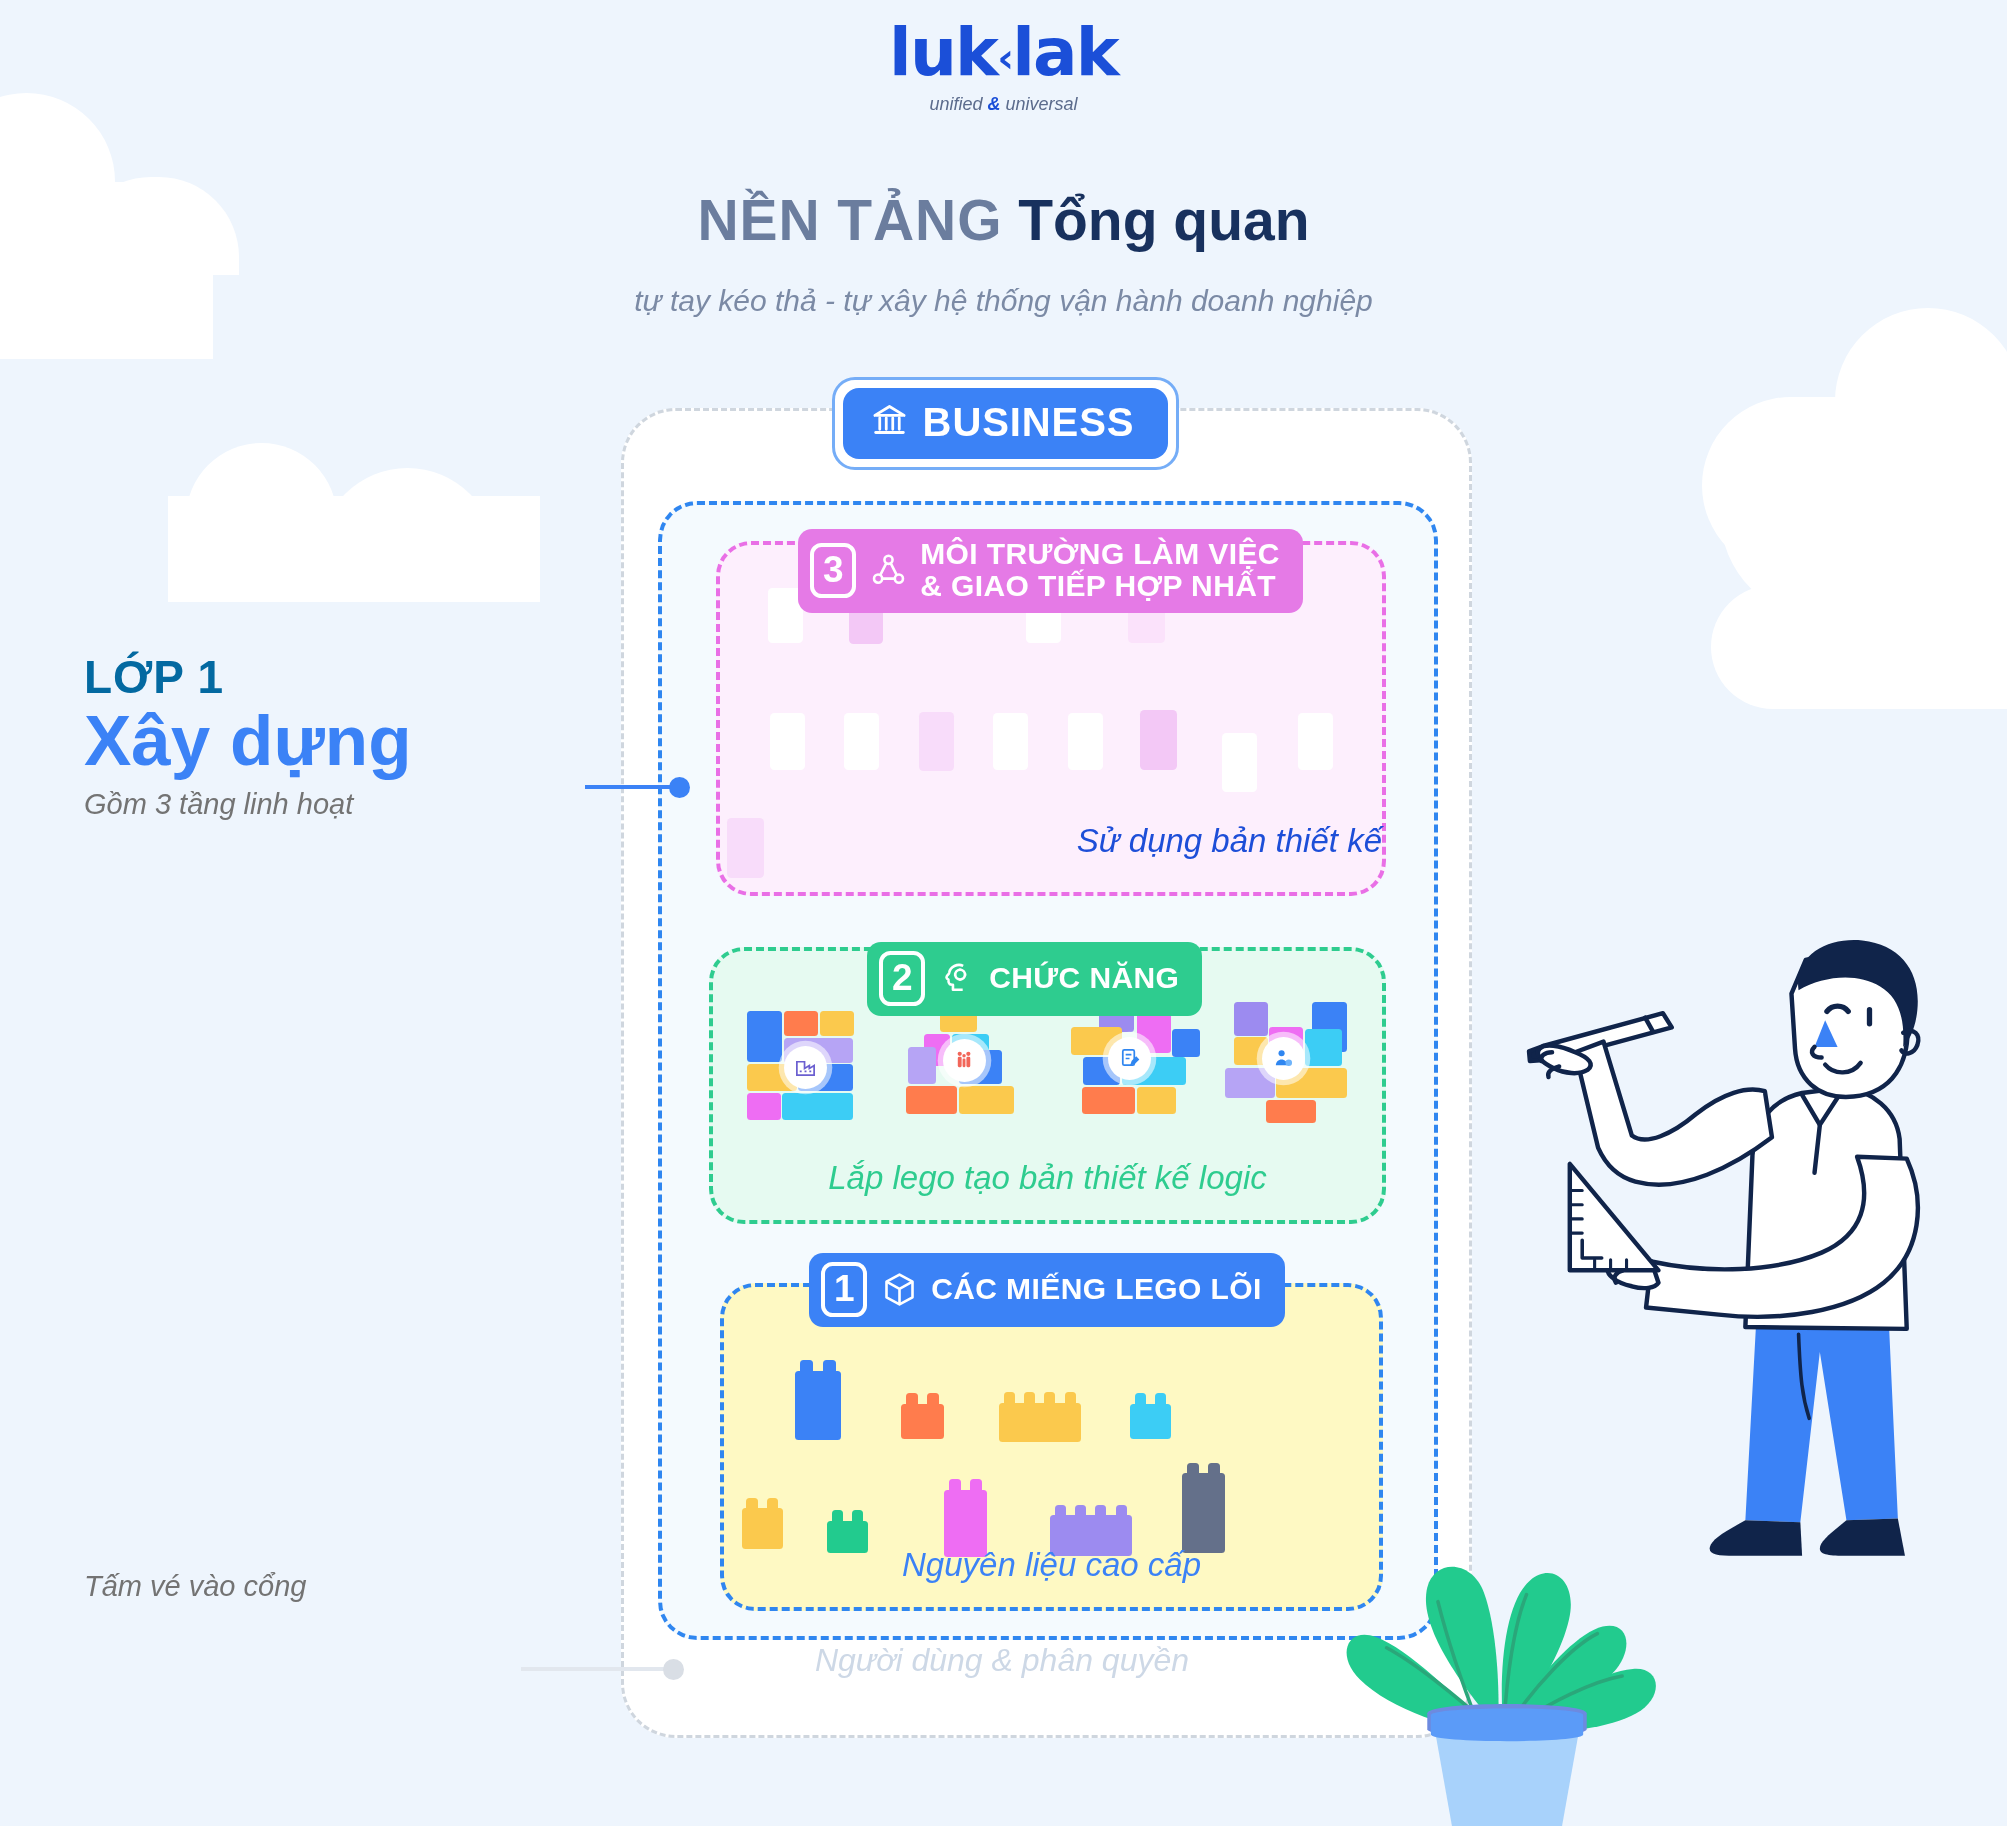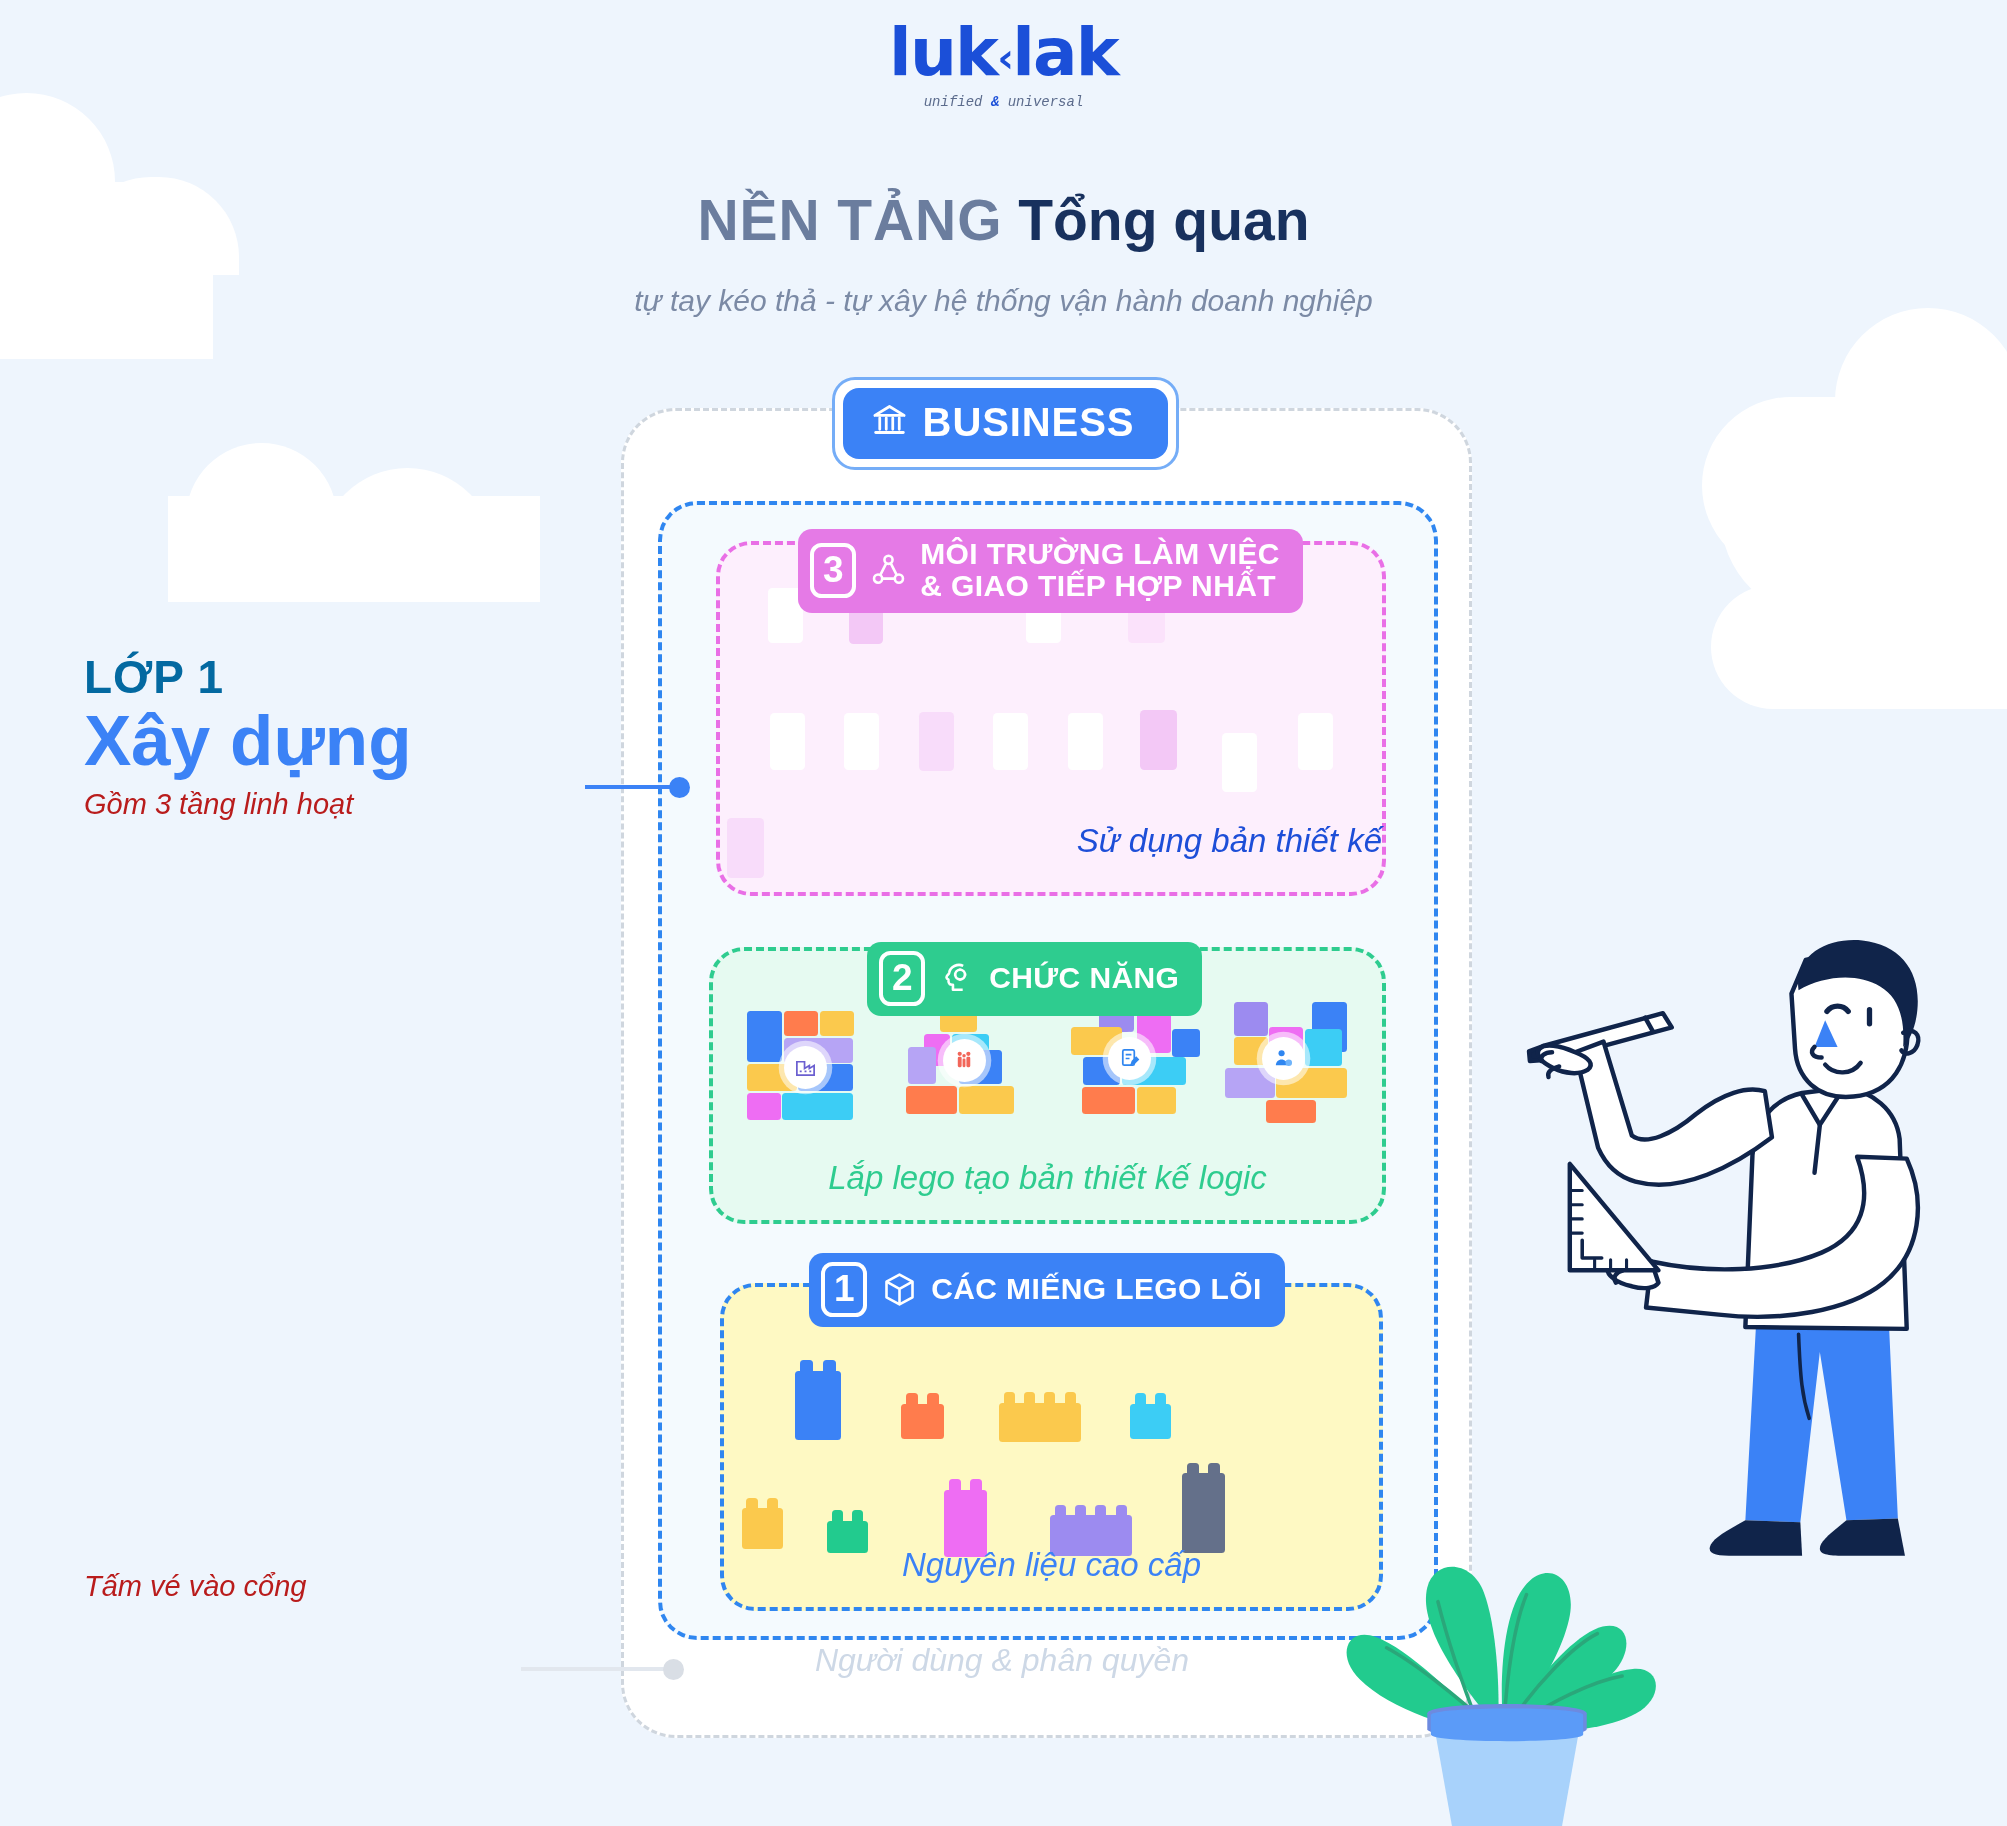--- a/index.html
+++ b/index.html
@@ -19,22 +19,22 @@
   
   .logo{
     position:absolute;left:0;right:0;top:19.5px;text-align:center;
   }
   .logo-word{
     font-size:66px;font-weight:bold;color:#1b4fd8;letter-spacing:-1.8px;
     line-height:1;font-family:"DejaVu Sans", sans-serif;
   }
   .logo-word .sep{font-size:41px;vertical-align:3.5px;color:#1b4fd8;}
   .logo-tag{
-    margin-top:8.9px;font-size:14px;font-style:italic;color:#5b6b8c;
-    font-family:Liberation Mono, monospace;
+    margin-top:8.9px;font-size:18px;font-style:italic;color:#5b6b8c;
+    font-family:Liberation Sans, sans-serif;
   }
   .logo-tag .amp{color:#1b4fd8;font-weight:bold;}
 
   .title{
     position:absolute;left:0;right:0;top:191px;text-align:center;
     font-size:57px;line-height:1.05;white-space:nowrap;
   }
   .title .t-light{color:#6b7d9e;font-weight:bold;letter-spacing:0.9px;}
   .title .t-dark{color:#18315e;font-weight:bold;}
   .subtitle{
@@ -116,21 +116,21 @@
 
   
   .brick{position:absolute;}
   .brick .body{position:absolute;left:0;bottom:0;width:100%;border-radius:3.5px;}
   .brick .stud{position:absolute;top:0;width:19.5px;height:12.4px;border-radius:3.5px 3.5px 0 0;}
 
   
   .side-label{position:absolute;}
   .sl-kicker{font-size:46px;font-weight:bold;color:#0369a1;letter-spacing:0.9px;line-height:1.1;}
   .sl-main{font-size:71px;font-weight:bold;color:#3b82f6;line-height:1.05;margin-top:1.8px;}
-  .sl-sub{font-size:29px;font-style:italic;color:#b91c1c;margin-top:8.9px;}
+  .sl-sub{font-size:29px;font-style:italic;color:#737373;margin-top:8.9px;}
 
   .connector{position:absolute;height:4.4px;}
   .conn-dot{position:absolute;width:21px;height:21px;border-radius:50%;}
 
   .user-note{
     position:absolute;left:727px;top:1642px;width:550px;text-align:center;
     font-size:32px;font-style:italic;color:#cdd8e6;
   }
 
   

